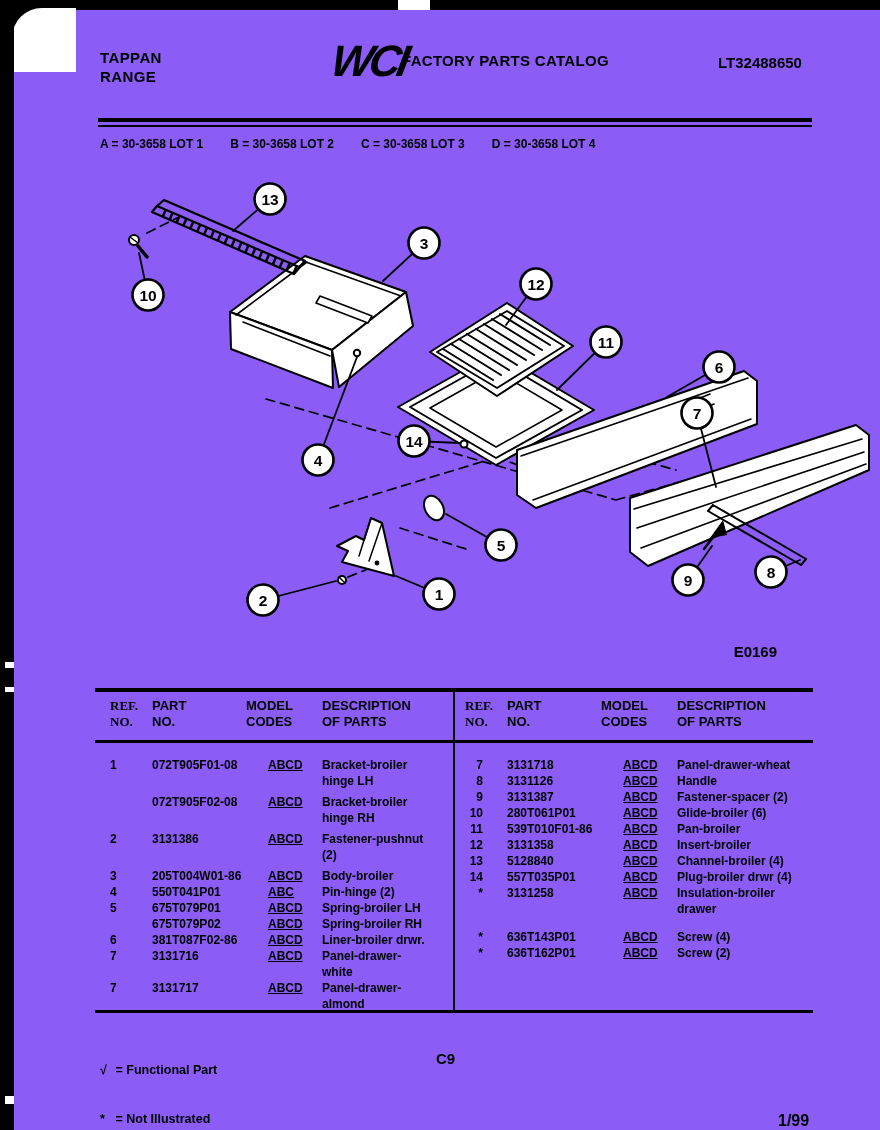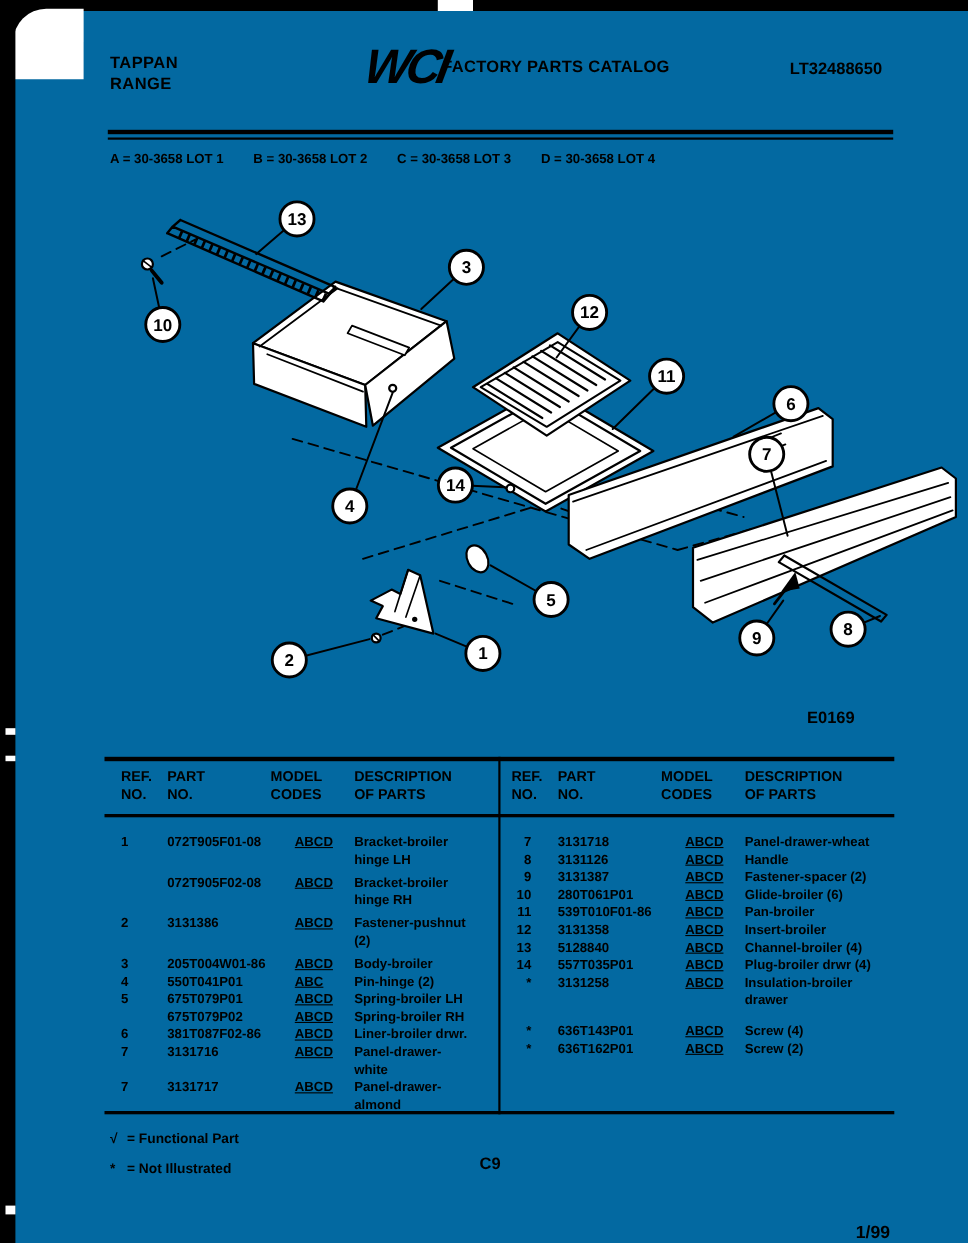--- a/index.html
+++ b/index.html
@@ -1,16 +1,16 @@
 <!DOCTYPE html>
 <html><head>
 <meta charset="utf-8">
 <style>
   html,body{margin:0;padding:0;background:#fff;}
-  .page{position:relative;width:880px;height:1130px;background:#0369a1;color:#000;
+  .page{position:relative;width:880px;height:1130px;background:#8b5cf6;color:#000;
         font-family:"Liberation Sans",sans-serif;font-weight:bold;overflow:hidden;}
   
   .scan-top{position:absolute;left:0;top:0;width:880px;height:10px;background:#000;}
   .scan-left{position:absolute;left:0;top:0;width:14px;height:1130px;background:#000;}
   .corner-black{position:absolute;left:12px;top:8px;width:36px;height:36px;background:#000;}
   .corner-white{position:absolute;left:12px;top:8px;width:64px;height:64px;background:#fff;border-top-left-radius:30px;}
   .notch{position:absolute;background:#fff;}
   .n1{left:398px;top:0;width:32px;height:10px;}
   .n2{left:5px;top:662px;width:9px;height:6px;}
   .n3{left:5px;top:687px;width:9px;height:5px;}
@@ -33,35 +33,35 @@
   .ptable{position:absolute;left:95px;top:688px;width:718px;height:327px;font-size:12px;}
   .t-rule{position:absolute;left:0;width:718px;background:#000;}
   .t-top{top:0;height:4px;}
   .t-mid{top:52px;height:3px;}
   .t-bot{top:322px;height:3px;}
   .t-div{position:absolute;left:358px;top:0;width:2px;height:325px;background:#000;}
   .half{position:absolute;top:0;}
   .tL{left:15px;width:342px;}
   .tR{left:370px;width:345px;}
   .thead{position:absolute;top:10px;left:0;display:flex;font-size:13px;line-height:16px;}
-  .hcell.h0{width:42px;} .hcell.h1{width:94px;} .hcell.h2{width:76px;}
+  .hcell.h0{width:42px;font-family:Liberation Serif, serif;} .hcell.h1{width:94px;} .hcell.h2{width:76px;}
   .tbody{position:absolute;top:69px;left:0;}
   .prow{display:flex;line-height:16px;margin-bottom:0;}
   .cell{flex:none;}
   .cell.ref{width:18px;margin-right:24px;}
   .tR .cell.ref{text-align:right;}
   .cell.part{width:116px;}
   .cell.codes{width:54px;text-decoration:underline;}
   .tL .cell.desc{width:104px;}
   .tR .cell.desc{width:120px;}
   .tL .prow:nth-child(-n+3){margin-bottom:5px;}
   .tR .prow:nth-child(10){margin-top:12px;}
   
   .leg{position:absolute;left:100px;top:1028px;font-size:12.5px;}
-  .lrow{margin-bottom:13px;}
+  .lrow{margin-bottom:13px;margin-top:35px;}
   .lsym{display:inline-block;min-width:12px;}
   .pagecode{position:absolute;left:436px;top:1050px;font-size:15px;}
   .datecode{position:absolute;left:778px;top:1112px;font-size:16px;}
 </style>
 </head>
 <body>
 
 <div class="page">
 
   <div class="scan-top"></div>

